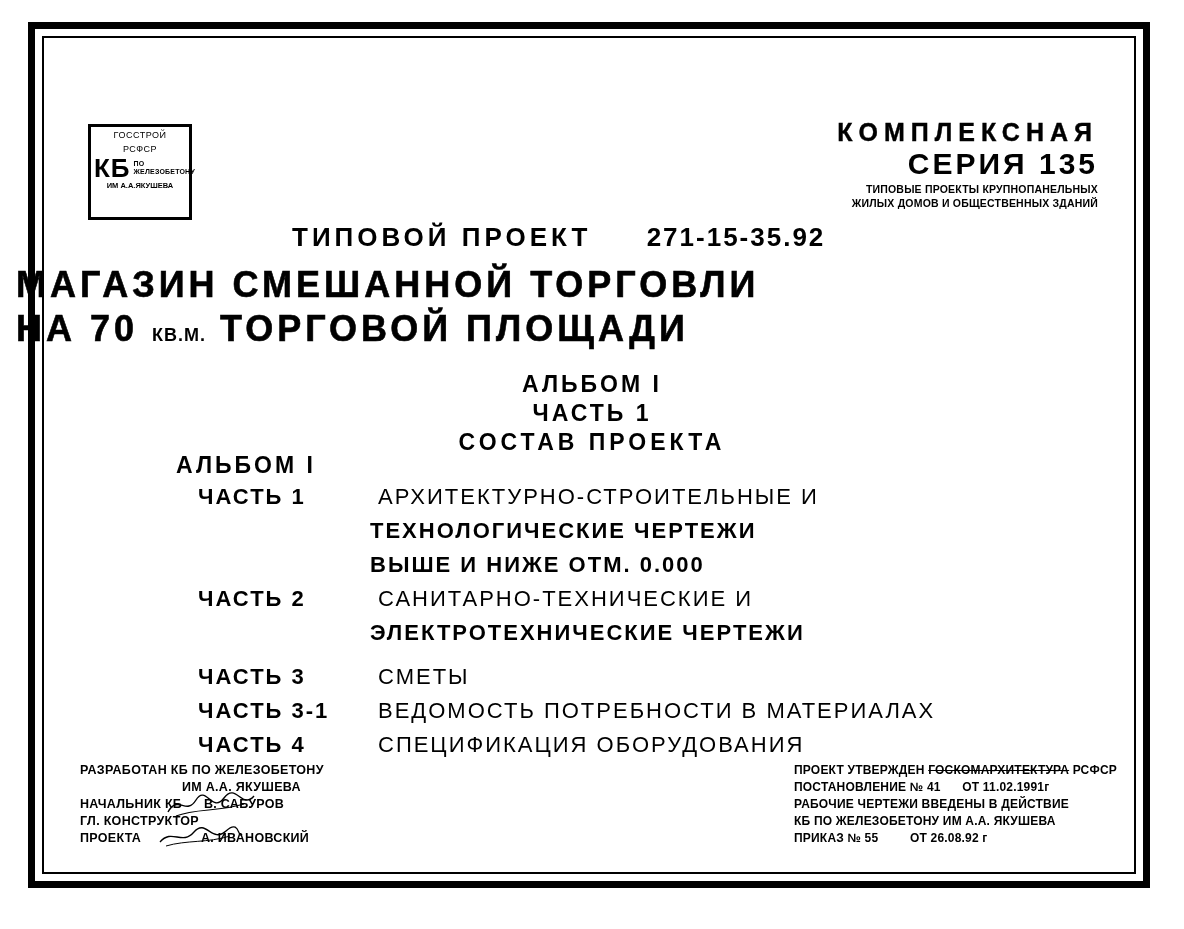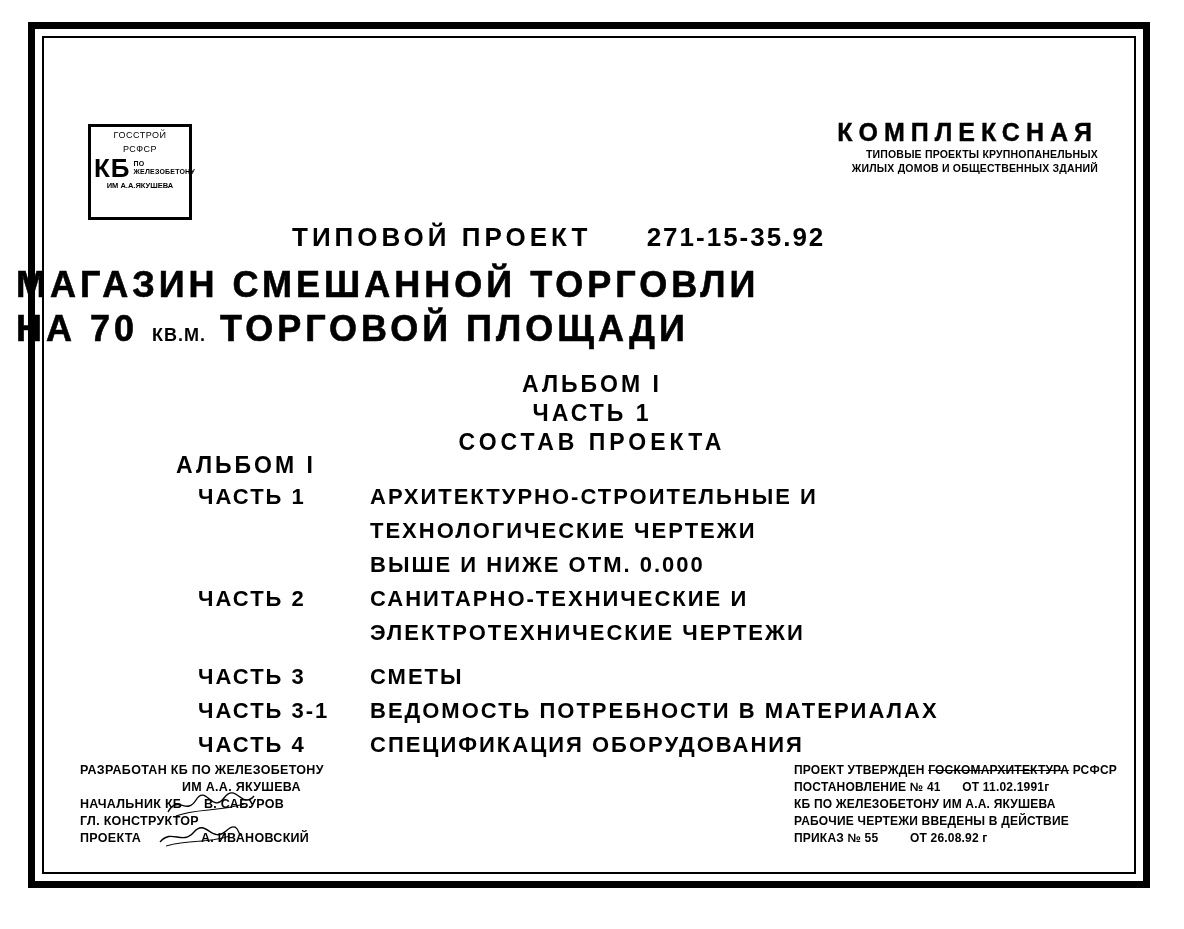--- a/index.html
+++ b/index.html
@@ -199,22 +199,23 @@
     font-size: 22px;
     font-weight: bold;
     letter-spacing: 2px;
     width: 194px;
     flex: none;
     padding-left: 22px;
     box-sizing: border-box;
   }
   .row .txt {
     font-size: 22px;
-    font-weight: bold;
+    font-weight: normal;
     letter-spacing: 2px;
+    margin-left: 8px;
   }
   .cont-sub {
     font-size: 22px;
     font-weight: bold;
     letter-spacing: 2px;
     line-height: 34px;
     padding-left: 194px;
   }
   .gap-s { height: 10px; }
 
@@ -266,20 +267,21 @@
     <div class="logo-top">РСФСР</div>
     <div class="logo-mid">
       <span class="logo-kb">КБ</span>
       <span class="logo-vert">ПО ЖЕЛЕЗОБЕТОНУ</span>
     </div>
     <div class="logo-bottom">ИМ А.А.ЯКУШЕВА</div>
   </div>
 
   <div class="series-block">
     <div class="series-kompleksnaya">КОМПЛЕКСНАЯ</div>
+    <div class="series-name">СЕРИЯ 135</div>
     <div class="series-sub">ТИПОВЫЕ ПРОЕКТЫ КРУПНОПАНЕЛЬНЫХ</div>
     <div class="series-sub">ЖИЛЫХ ДОМОВ И ОБЩЕСТВЕННЫХ ЗДАНИЙ</div>
   </div>
 
   <div class="tp-line">
     <span>ТИПОВОЙ ПРОЕКТ</span>
     <span class="tp-code">271-15-35.92</span>
   </div>
 
   <div class="main-title">
@@ -354,20 +356,20 @@
   </div>
 
   <div class="approval">
     <div class="ln">
       <span>ПРОЕКТ УТВЕРЖДЕН </span><span class="strike">ГОСКОМАРХИТЕКТУРА</span><span> РСФСР</span>
     </div>
     <div class="ln">
       <span>ПОСТАНОВЛЕНИЕ № 41</span>
       <span class="sp-l">ОТ 11.02.1991г</span>
     </div>
+    <div class="ln">РАБОЧИЕ ЧЕРТЕЖИ ВВЕДЕНЫ В ДЕЙСТВИЕ</div>
     <div class="ln">КБ ПО ЖЕЛЕЗОБЕТОНУ ИМ А.А. ЯКУШЕВА</div>
-    <div class="ln">РАБОЧИЕ ЧЕРТЕЖИ ВВЕДЕНЫ В ДЕЙСТВИЕ</div>
     <div class="ln">
       <span>ПРИКАЗ № 55</span>
       <span class="sp-l" style="margin-left:28px;">ОТ 26.08.92 г</span>
     </div>
   </div>
 </div>
 
 </body></html>

